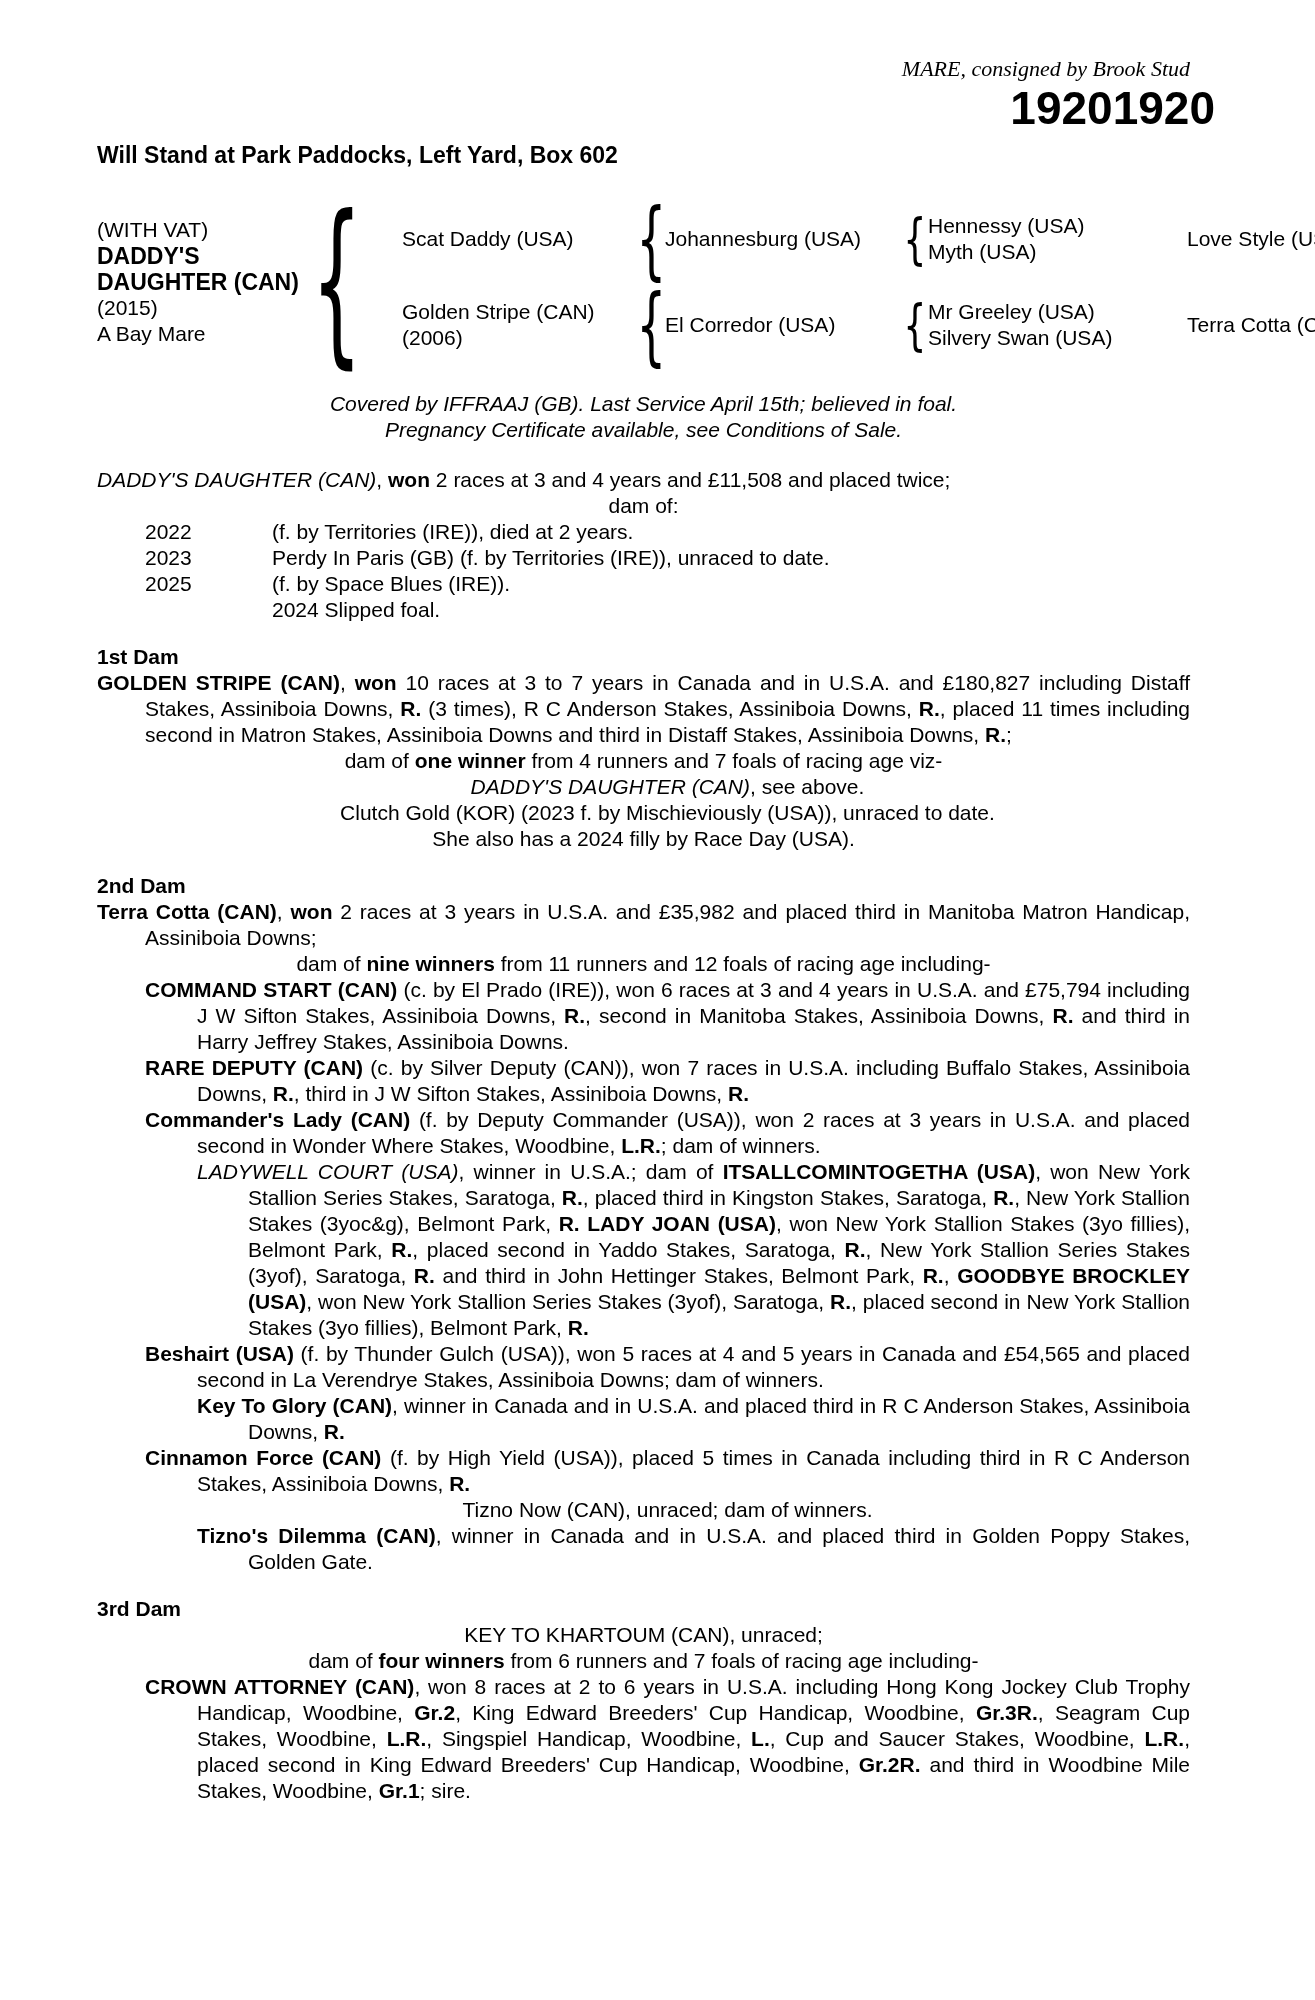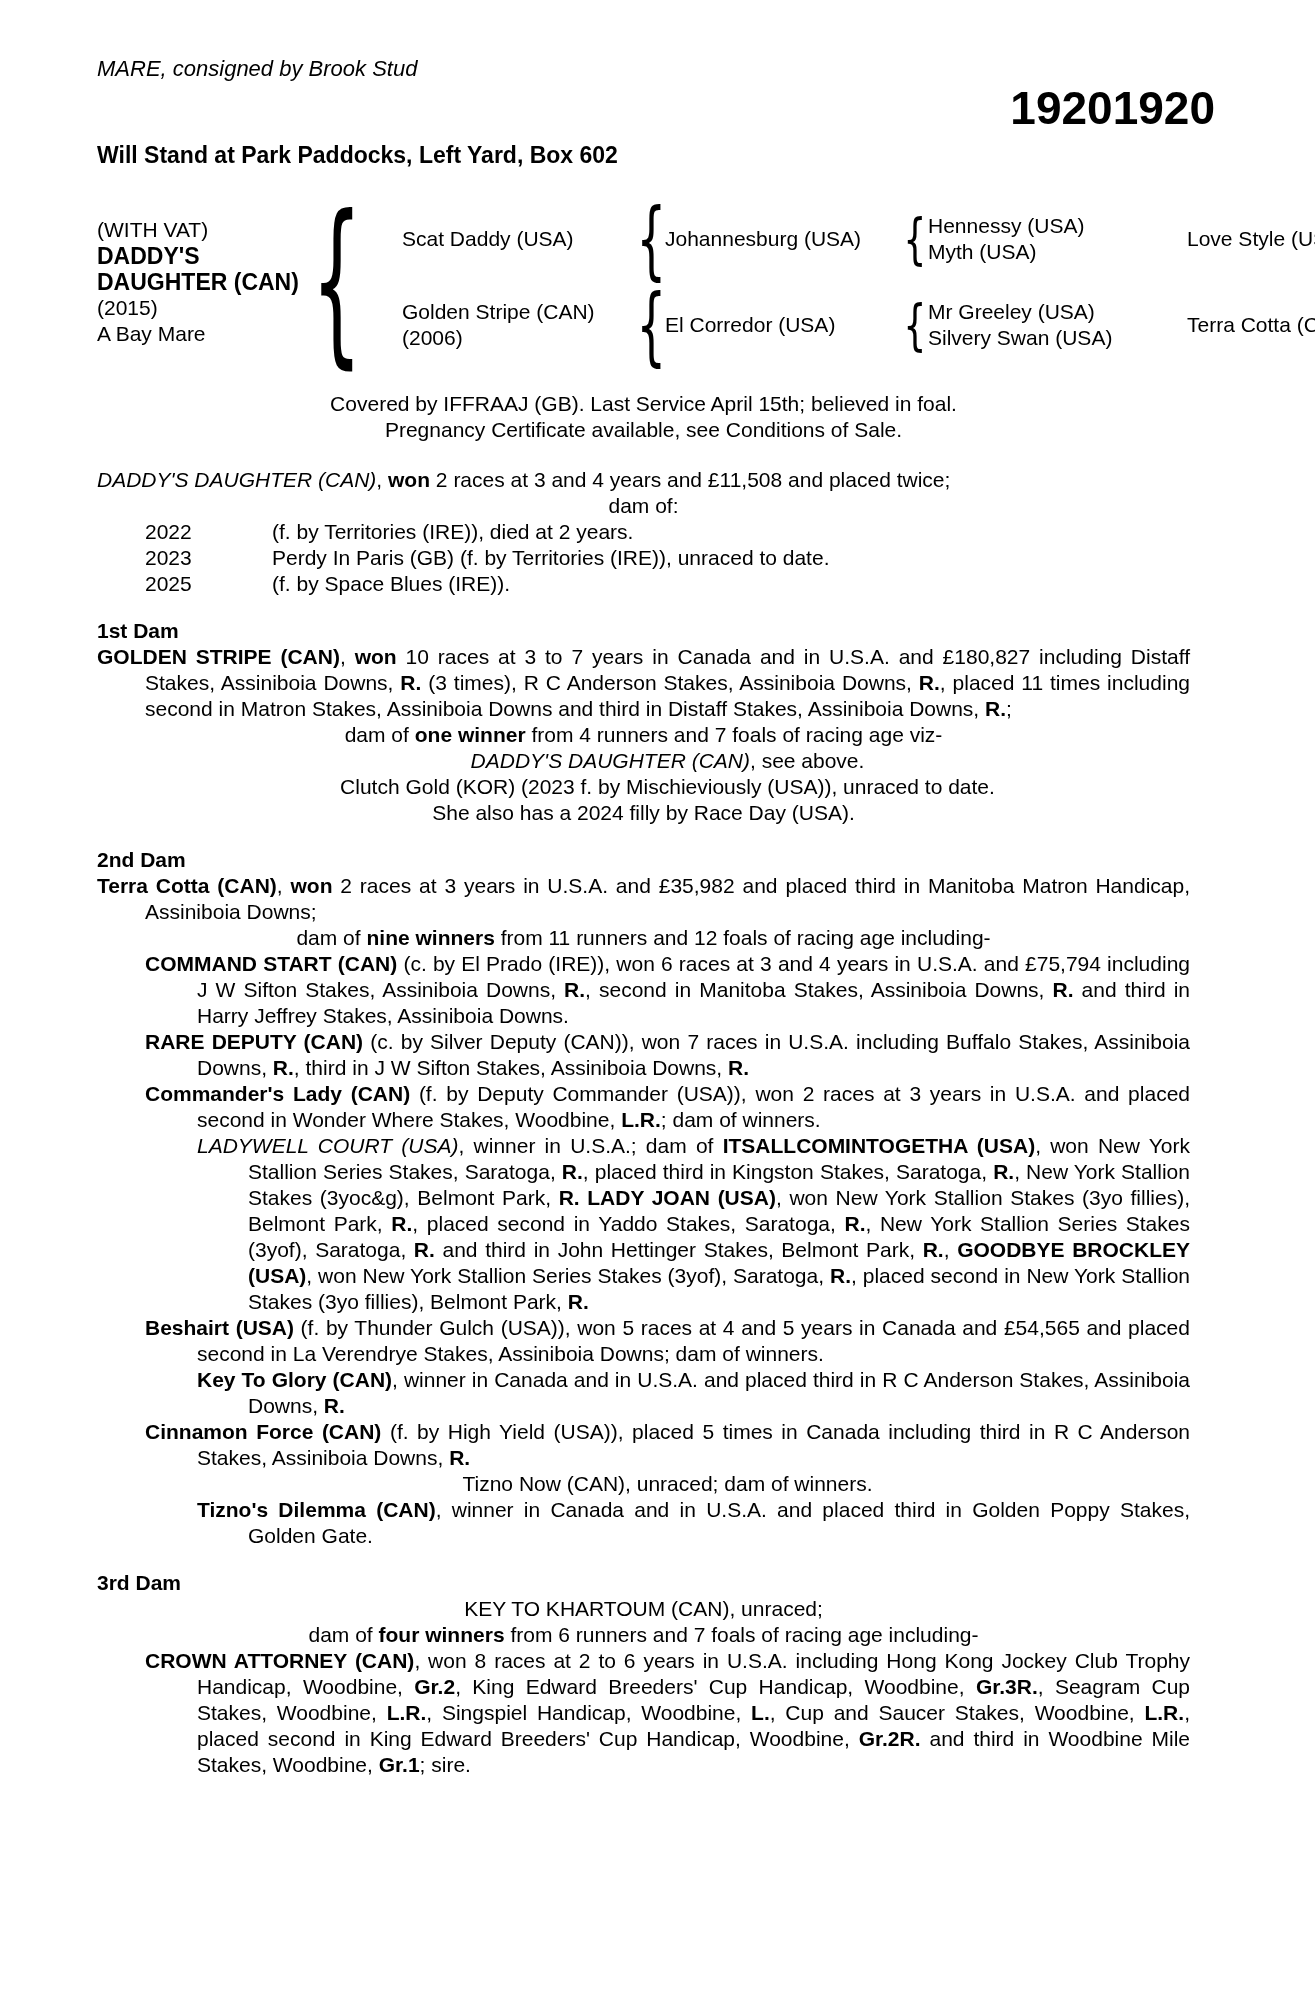--- a/index.html
+++ b/index.html
@@ -3,21 +3,21 @@
 <meta charset="utf-8">
 <style>
   html,body{margin:0;padding:0;}
   body{
     width:1315px;height:2000px;background:#ffffff;color:#000;
     font-family:"Liberation Sans","DejaVu Sans",sans-serif;
     font-size:21px;line-height:26px;overflow:hidden;
     -webkit-font-smoothing:antialiased;
   }
   .content{padding:56px 125px 0 97px;}
-  .consign{text-align:left;font-style:italic;font-size:22px;}
+  .consign{text-align:right;font-style:italic;font-size:22px;font-family:Liberation Serif, serif;}
   .lot-row{display:flex;justify-content:flex-end;margin:1px -25px 0 -23px;}
   .lot{font-size:46px;line-height:50px;font-weight:900;letter-spacing:0;}
   .stand{font-weight:700;font-size:23px;margin-top:8px;line-height:28px;}
 
   
   .pedigree{display:flex;align-items:center;margin-top:24px;}
   .ped-mare{width:218px;}
   .ped-mare div{line-height:26px;}
   .mare-name{font-weight:700;font-size:23px;width:215px;}
   .brace{display:flex;align-items:center;justify-content:center;overflow:visible;}
@@ -30,21 +30,21 @@
   .brace-sm span{font-size:56px;transform:scaleX(.65);}
   .ped-right{display:flex;flex-direction:column;}
   .gen1{display:flex;align-items:center;}
   .g1name{width:235px;margin-left:40px;line-height:26px;}
   .gen2col{display:flex;flex-direction:row;}
   .gen2{display:flex;align-items:center;}
   .g2name{width:237px;line-height:26px;}
   .ggpcol{width:259px;}
   .ggp{height:26px;line-height:26px;}
 
-  .covered{text-align:center;margin-top:20px;}
+  .covered{text-align:center;margin-top:20px;font-style:italic;}
   .main{margin-top:24px;}
 
   .para{text-align:center;}
   .j{text-align:justify;}
   .h0{padding-left:48px;text-indent:-48px;}
   .h1{padding-left:100px;text-indent:-52px;}
   .h2{padding-left:151px;text-indent:-51px;}
   .sec-head{font-weight:700;margin-top:21px;}
   .prod{display:flex;gap:32px;}
   .prod .yr{width:95px;padding-left:48px;flex:none;}
@@ -156,20 +156,21 @@
     <div class="prod">
       <span class="yr">2023</span>
       <span class="dsc">Perdy In Paris (GB) (f. by Territories (IRE)), unraced to date.</span>
     </div>
     <div class="prod">
       <span class="yr">2025</span>
       <span class="dsc">(f. by Space Blues (IRE)).</span>
     </div>
     <div class="prod">
       <span class="yr"></span>
+      <span class="dsc">2024 Slipped foal.</span>
     </div>
 
     <div class="sec-head">1st Dam</div>
     <div class="para h0 j"><span class="r-b">GOLDEN STRIPE (CAN)</span><span>, </span><span class="r-b">won</span><span> 10 races at 3 to 7 years in Canada and in U.S.A. and £180,827 including Distaff Stakes, Assiniboia Downs, </span><span class="r-b">R.</span><span> (3 times), R C Anderson Stakes, Assiniboia Downs, </span><span class="r-b">R.</span><span>, placed 11 times including second in Matron Stakes, Assiniboia Downs and third in Distaff Stakes, Assiniboia Downs, </span><span class="r-b">R.</span><span>;</span></div>
     <div class="para"><span>dam of </span><span class="r-b">one winner</span><span> from 4 runners and 7 foals of racing age viz-</span></div>
     <div class="para h1"><span class="r-i">DADDY'S DAUGHTER (CAN)</span><span>, see above.</span></div>
     <div class="para h1"><span>Clutch Gold (KOR) (2023 f. by Mischieviously (USA)), unraced to date.</span></div>
     <div class="para"><span>She also has a 2024 filly by Race Day (USA).</span></div>
 
     <div class="sec-head">2nd Dam</div>

